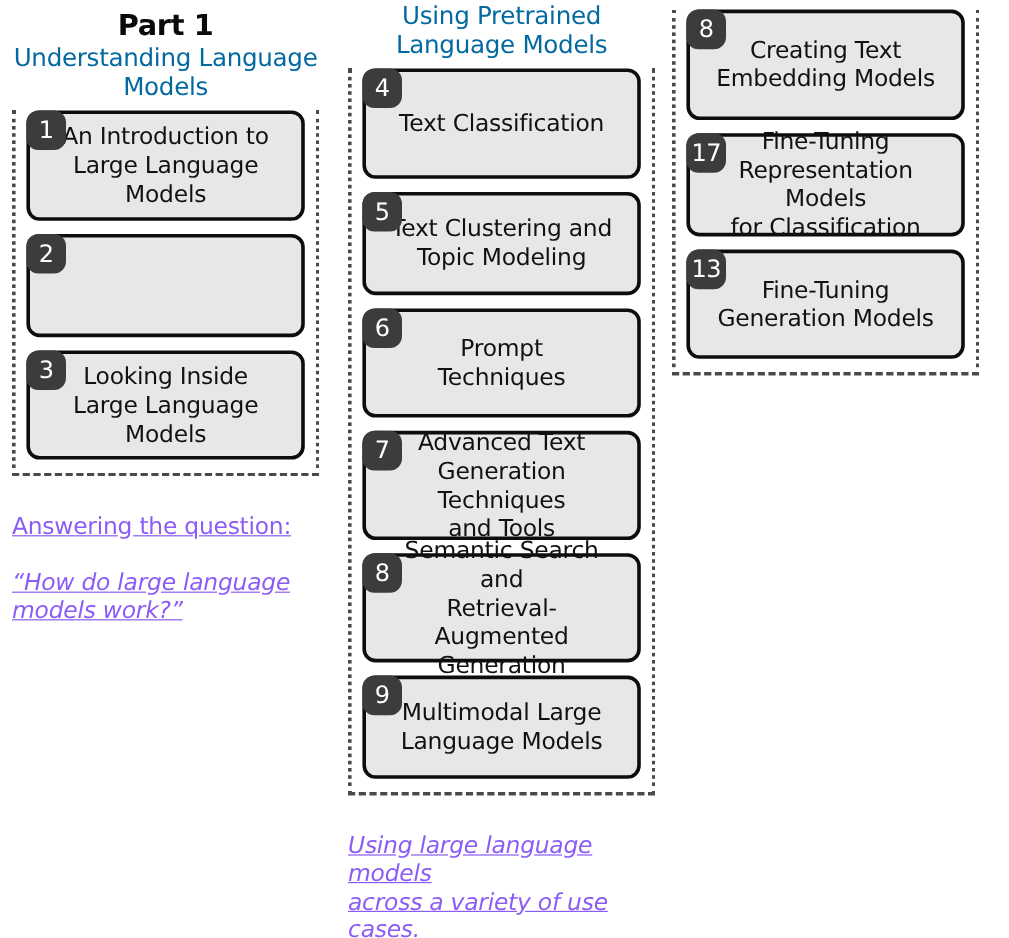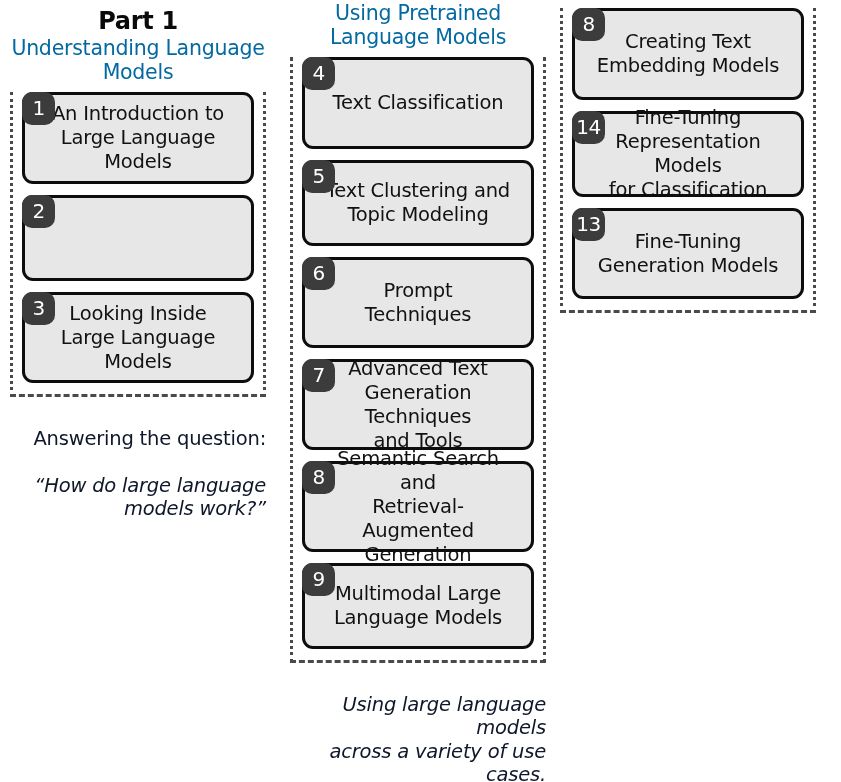--- a/index.html
+++ b/index.html
@@ -113,27 +113,28 @@
     box-sizing: border-box;
   }
 
   
   .h-92  { height: 92px; }
   .h-86  { height: 86px; }
   .h-91  { height: 91px; }
 
   
   .caption {
-    text-align: right;
+    text-align: left;
     margin-top: 6px;
     font-size: 19.5px;
     line-height: 23.5px;
-    color: #0f172a;
+    color: #8b5cf6;
     letter-spacing: -0.2px;
     white-space: pre-line;
+    text-decoration: underline;
   }
   .caption .plain  { font-style: normal; display: block; }
   .caption .italic { font-style: italic; display: block; }
 </style>
 </head>
 <body>
 
 <div class="board">
 
   <div class="column col-1">
@@ -214,21 +215,21 @@
 
   <div class="column col-3">
     <div class="group">
       <div class="group-inner">
         <div class="chapter h-92">
           <span class="badge">8</span>
           <span class="chapter-title">Creating Text
 Embedding Models</span>
         </div>
         <div class="chapter h-86">
-          <span class="badge">14</span>
+          <span class="badge">17</span>
           <span class="chapter-title">Fine-Tuning
 Representation Models
 for Classification</span>
         </div>
         <div class="chapter h-91">
           <span class="badge">13</span>
           <span class="chapter-title">Fine-Tuning
 Generation Models</span>
         </div>
       </div>

